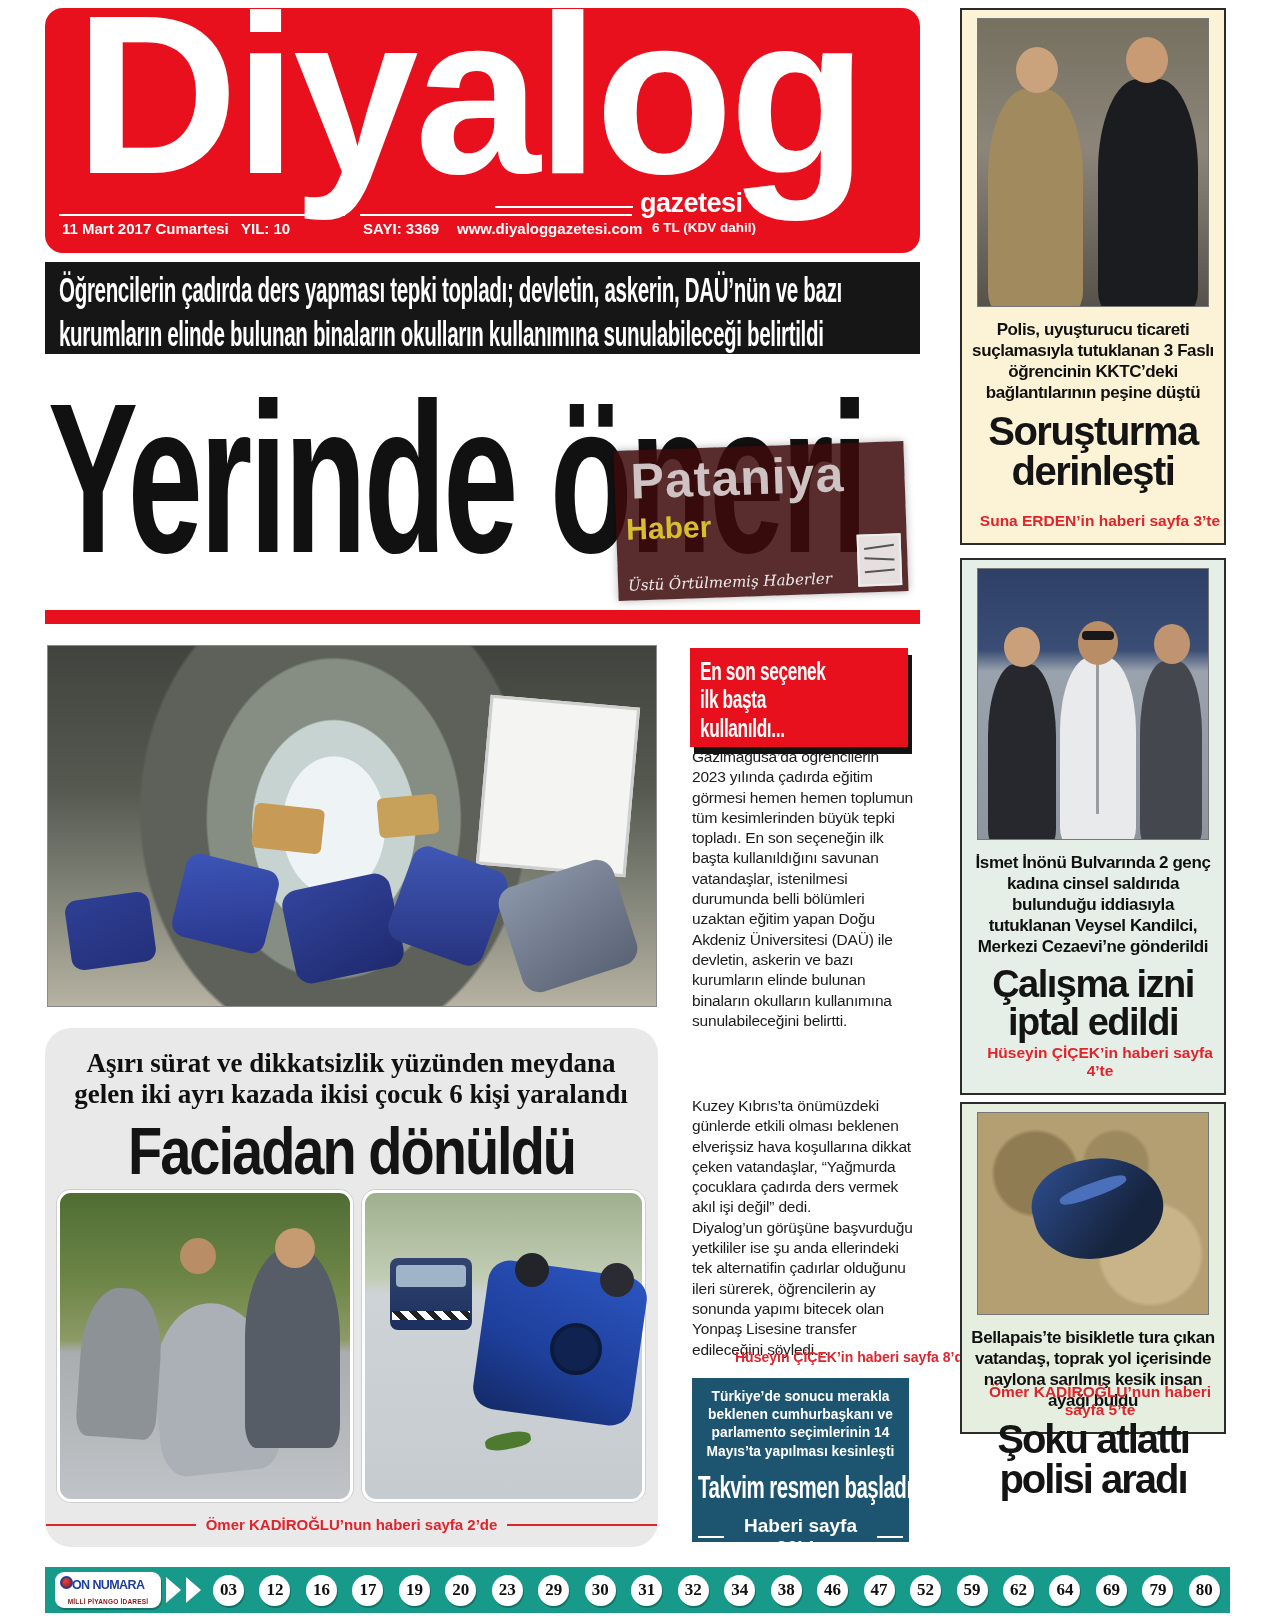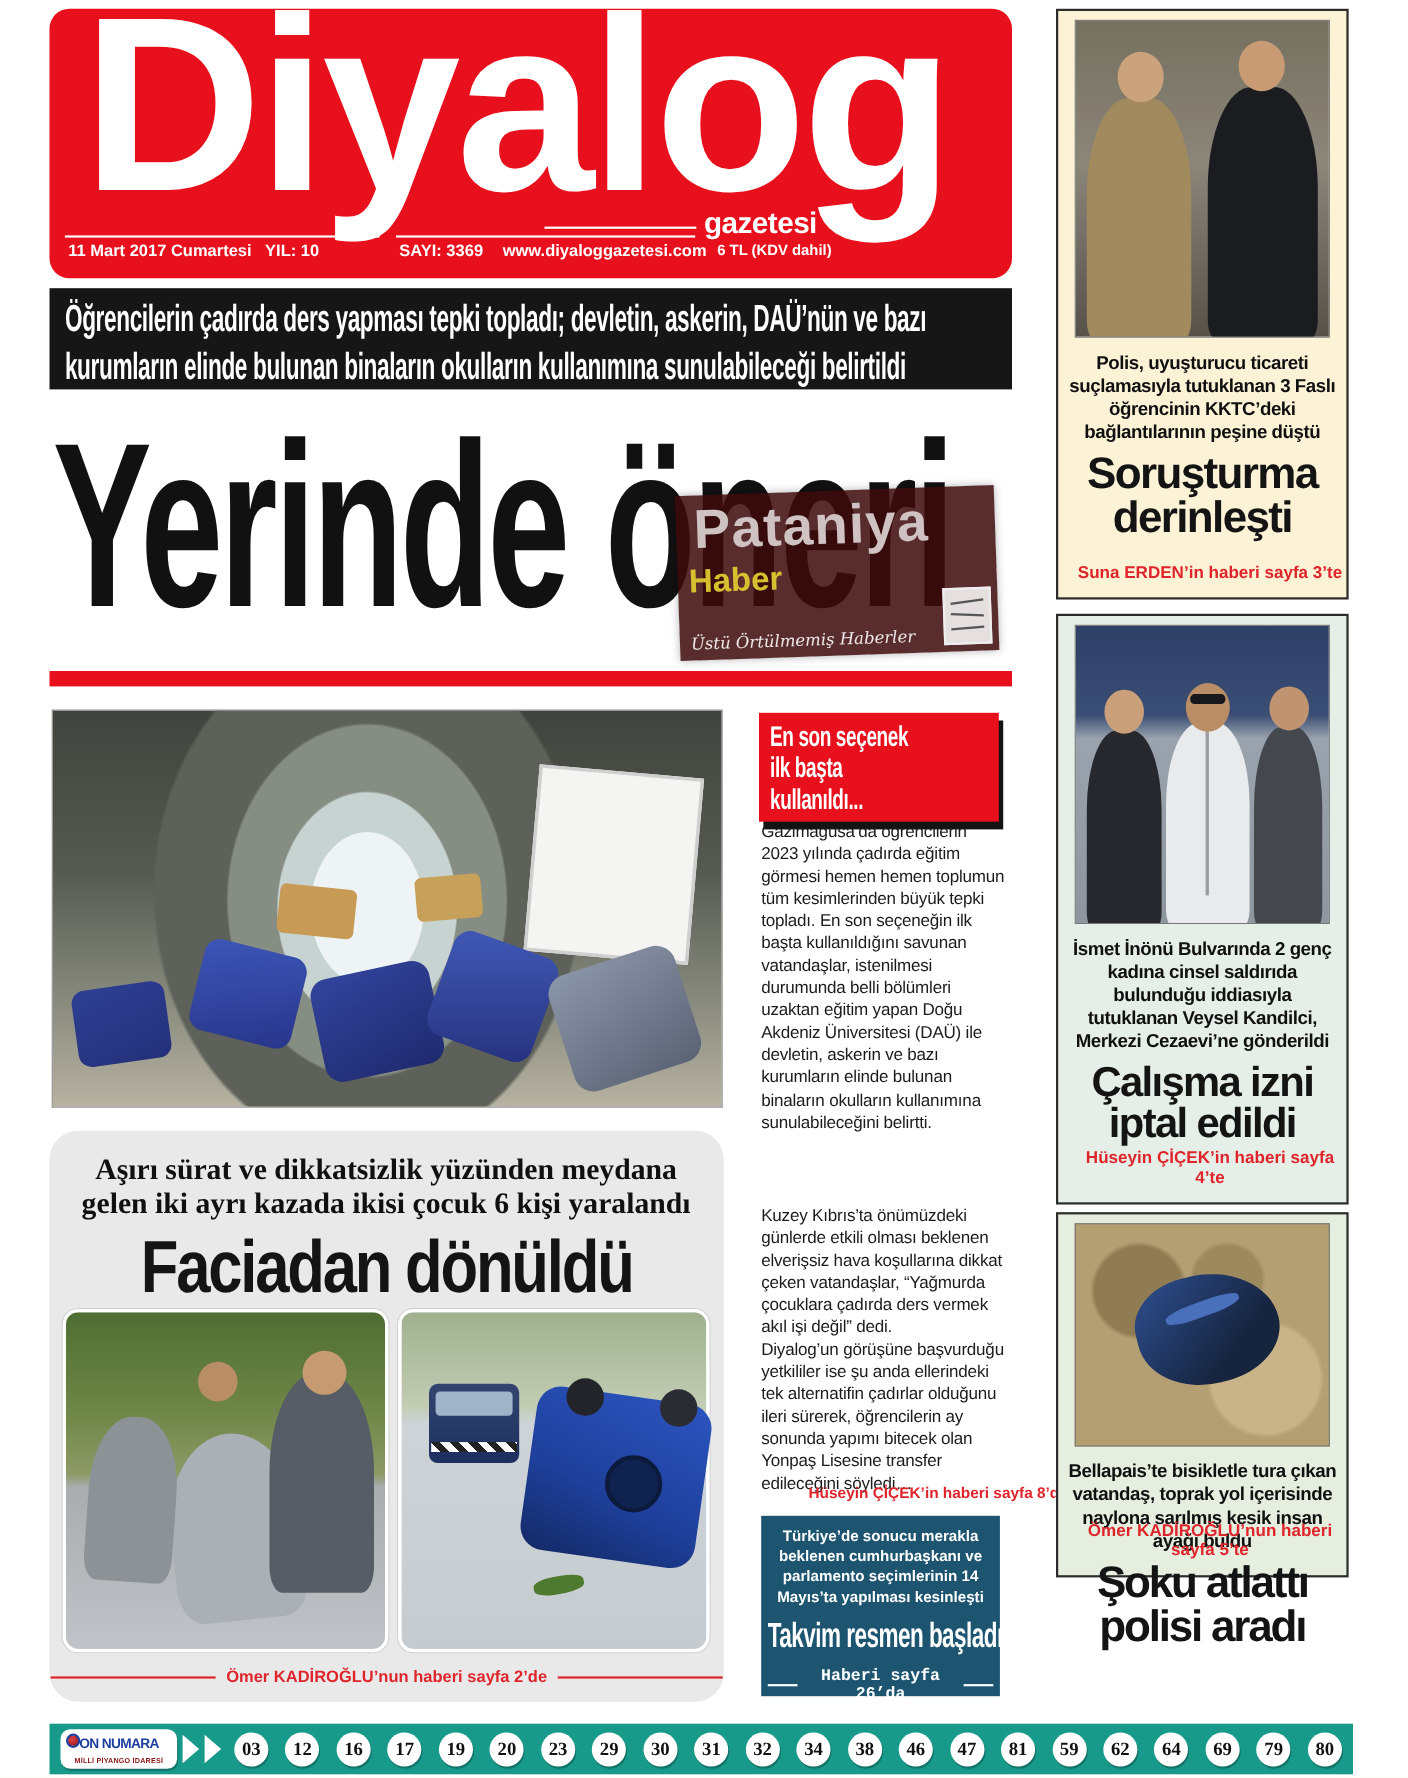--- a/index.html
+++ b/index.html
@@ -64,21 +64,21 @@
   .b1 { top:747px; } .b2 { top:1096px; white-space:pre-line; }
   .byline-mid { left:728px; top:1349px; width:220px; display:flex; align-items:center; gap:7px; }
   .byline-mid i { flex:1; height:2px; background:#e0242b; }
   .byline-mid span { color:#e0242b; font-weight:bold; font-size:14px; white-space:nowrap; }
 
   
   .election { left:692px; top:1378px; width:217px; height:164px; background:#1d5571; color:#fff; text-align:center; padding:10px 6px 8px; }
   .el-intro { font-size:13.8px; font-weight:bold; line-height:1.32; }
   .el-head { margin-top:8px; }
   .el-head span { display:inline-block; font-size:20.5px; font-weight:bold; letter-spacing:-0.5px; white-space:nowrap; transform:scaleY(1.55); transform-origin:center top; }
-  .el-page { margin-top:22px; display:flex; align-items:center; justify-content:center; gap:8px; font-size:15px; font-weight:bold;font-family:Liberation Mono, monospace; }
+  .el-page { margin-top:22px; display:flex; align-items:center; justify-content:center; gap:8px; font-size:19px; font-weight:bold; }
   .el-page i { width:32px; height:2px; background:#fff; }
 
   
   .acc { left:45px; top:1028px; width:613px; height:519px; background:#e9e9e9; border-radius:26px; }
   .acc-subhead { position:absolute; left:26px; top:20px; width:560px; text-align:center; font-family:"Liberation Serif", serif; font-weight:bold; font-size:27px; line-height:1.14; color:#101010; }
   .acc-head { position:absolute; left:0; top:84px; width:613px; text-align:center; }
   .acc-head span { display:inline-block; font-size:56px; font-weight:bold; letter-spacing:-2px; color:#141414; transform:scaleY(1.2); transform-origin:center top; white-space:nowrap; }
   .acc-byline { position:absolute; left:0; top:488px; width:613px; display:flex; align-items:center; justify-content:center; gap:10px; }
   .acc-byline i { width:150px; height:2px; background:#e0242b; }
   .acc-byline span { color:#e0242b; font-weight:bold; font-size:15px; white-space:nowrap; }
@@ -267,21 +267,21 @@
       <span class="ball">20</span>
       <span class="ball">23</span>
       <span class="ball">29</span>
       <span class="ball">30</span>
       <span class="ball">31</span>
       <span class="ball">32</span>
       <span class="ball">34</span>
       <span class="ball">38</span>
       <span class="ball">46</span>
       <span class="ball">47</span>
-      <span class="ball">81</span>
+      <span class="ball">52</span>
       <span class="ball">59</span>
       <span class="ball">62</span>
       <span class="ball">64</span>
       <span class="ball">69</span>
       <span class="ball">79</span>
       <span class="ball">80</span>
     </div>
   </div>
 
 </div>

